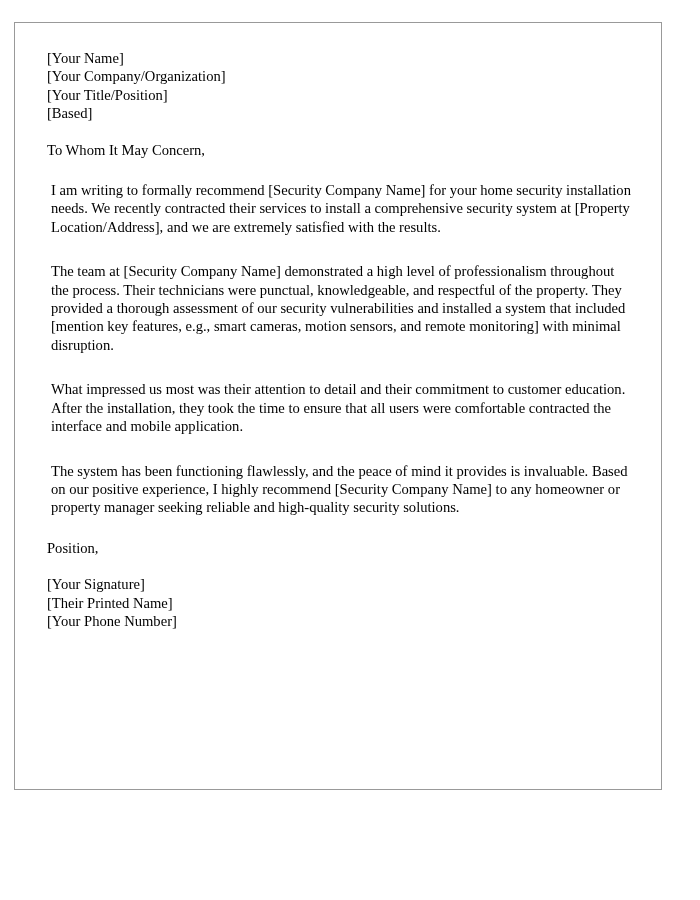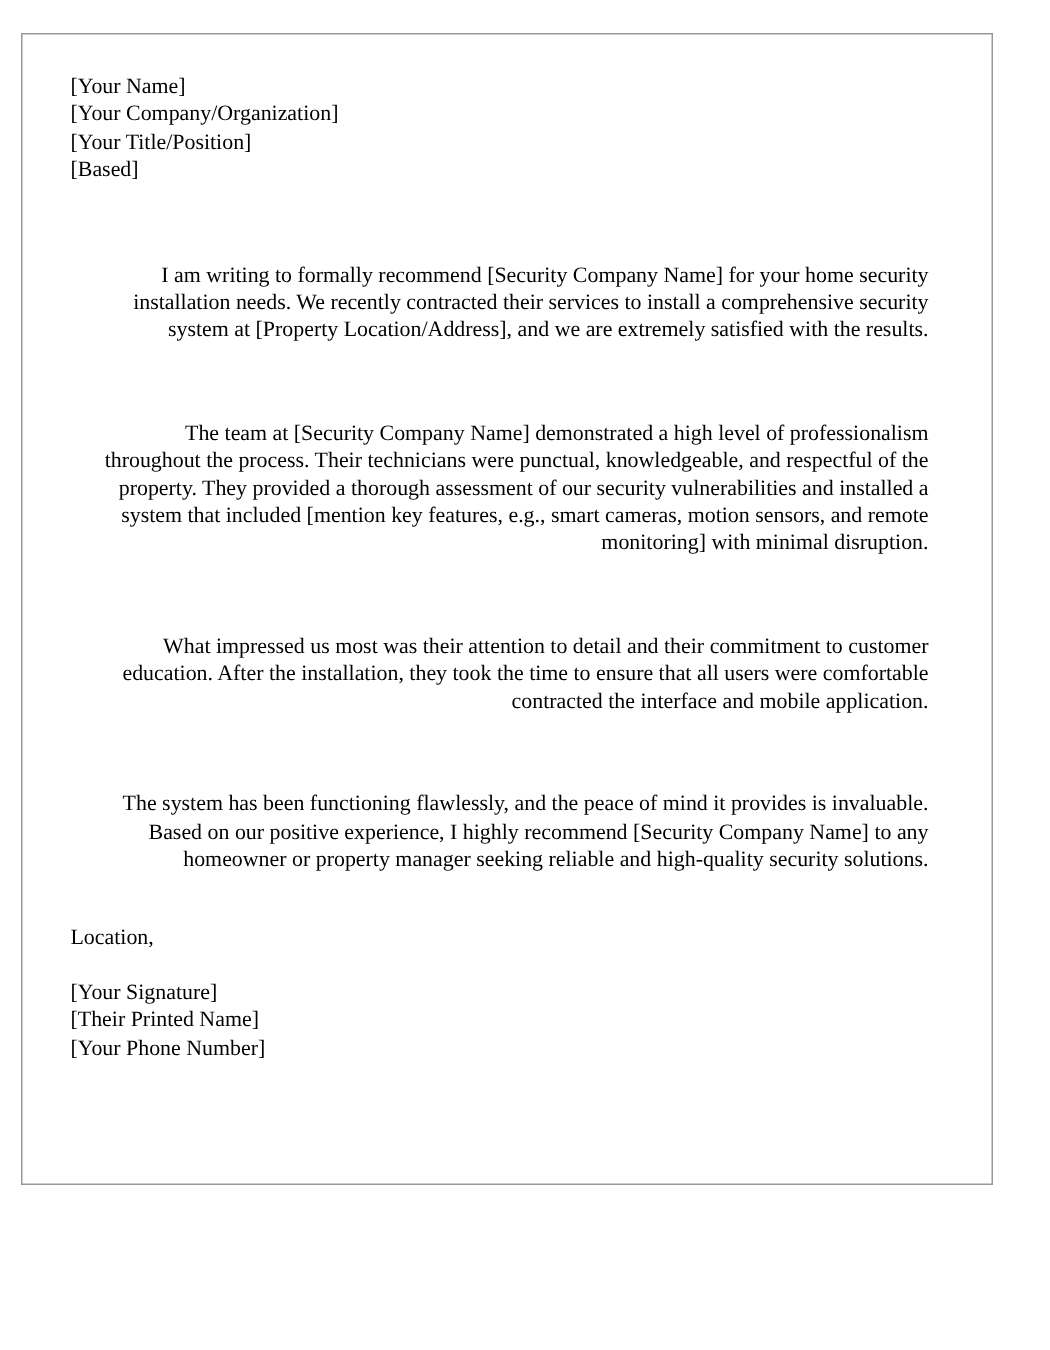--- a/index.html
+++ b/index.html
@@ -40,22 +40,22 @@
     margin: 0 0 0 0;
   }
   .line {
     font-size: 14.6px;
     line-height: 18.4px;
     white-space: pre-wrap;
   }
   .para {
     font-size: 14.6px;
     line-height: 18.4px;
-    text-align: right;
-    margin: 16px;
+    text-align: left;
+    margin: 4px;
   }
   .spacer-sm { height: 18px; }
   .spacer-md { height: 18px; }
   .header-block .line { line-height: 18.4px; }
   .sign-block .line { line-height: 18.4px; }
 </style>
 </head>
 <body>
 
 <div class="page">
@@ -64,40 +64,41 @@
 
       <div class="block header-block">
         <div class="line">[Your Name]</div>
         <div class="line">[Your Company/Organization]</div>
         <div class="line">[Your Title/Position]</div>
         <div class="line">[Based]</div>
       </div>
 
       <div class="spacer-sm"></div>
 
+      <div class="line">To Whom It May Concern,</div>
 
       <div class="spacer-md"></div>
 
       <p class="para">I am writing to formally recommend [Security Company Name] for your home security installation needs. We recently contracted their services to install a comprehensive security system at [Property Location/Address], and we are extremely satisfied with the results.</p>
 
       <div class="spacer-md"></div>
 
       <p class="para">The team at [Security Company Name] demonstrated a high level of professionalism throughout the process. Their technicians were punctual, knowledgeable, and respectful of the property. They provided a thorough assessment of our security vulnerabilities and installed a system that included [mention key features, e.g., smart cameras, motion sensors, and remote monitoring] with minimal disruption.</p>
 
       <div class="spacer-md"></div>
 
       <p class="para">What impressed us most was their attention to detail and their commitment to customer education. After the installation, they took the time to ensure that all users were comfortable contracted the interface and mobile application.</p>
 
       <div class="spacer-md"></div>
 
       <p class="para">The system has been functioning flawlessly, and the peace of mind it provides is invaluable. Based on our positive experience, I highly recommend [Security Company Name] to any homeowner or property manager seeking reliable and high-quality security solutions.</p>
 
       <div class="spacer-md"></div>
 
-      <div class="line">Location,</div>
+      <div class="line">Position,</div>
 
       <div class="spacer-md"></div>
 
       <div class="block sign-block">
         <div class="line">[Your Signature]</div>
         <div class="line">[Their Printed Name]</div>
         <div class="line">[Your Phone Number]</div>
       </div>
 
     </div>

